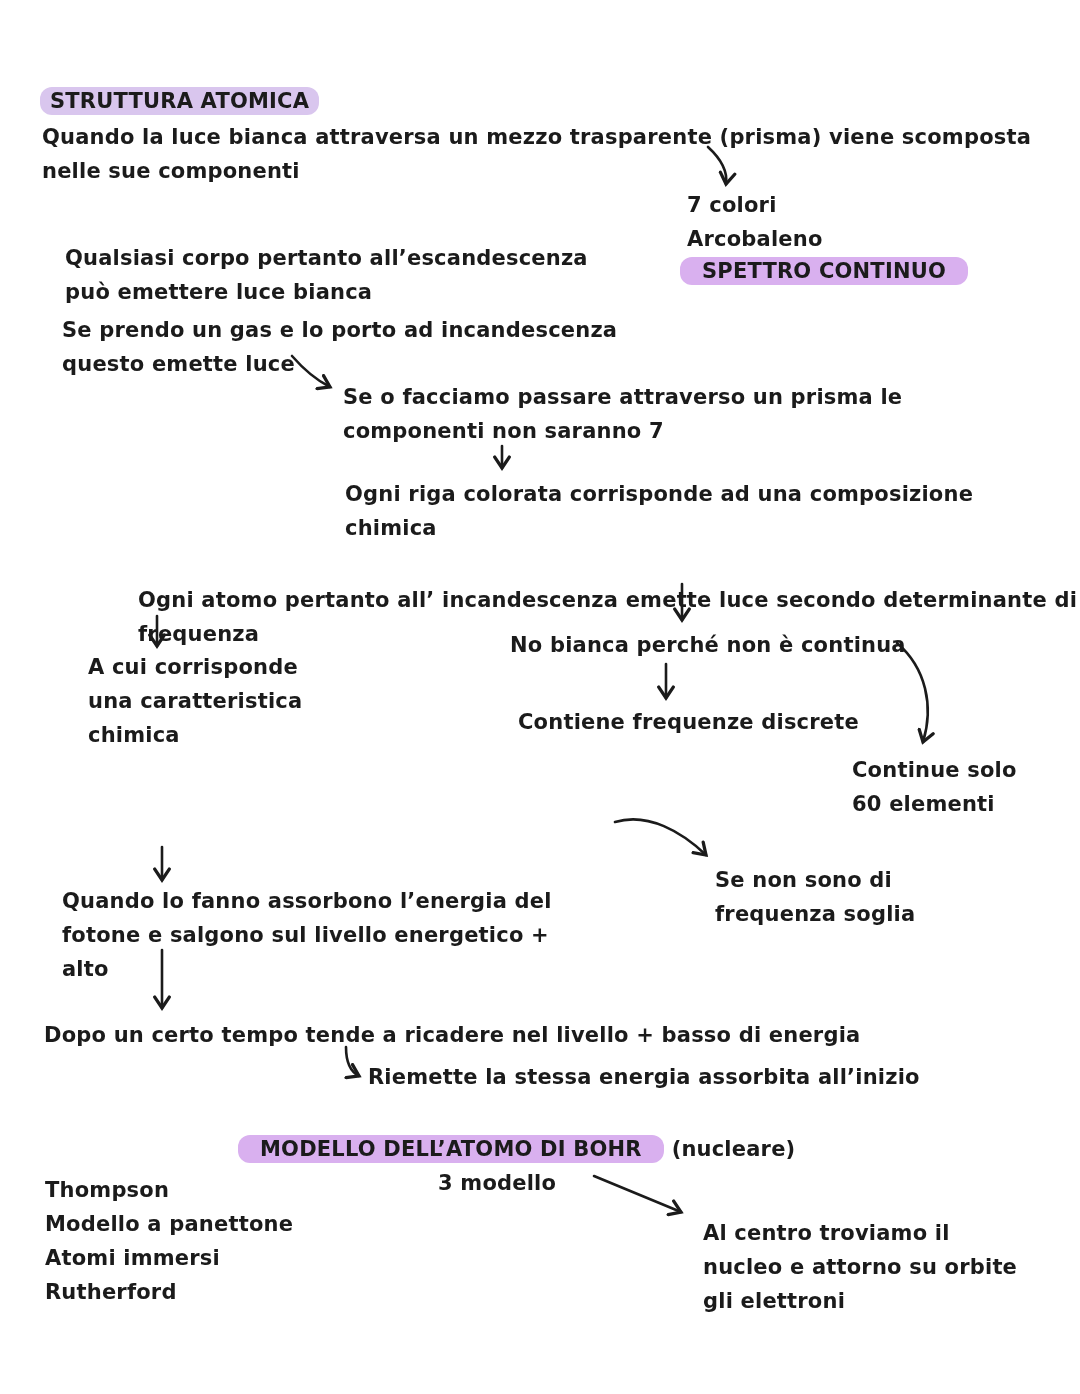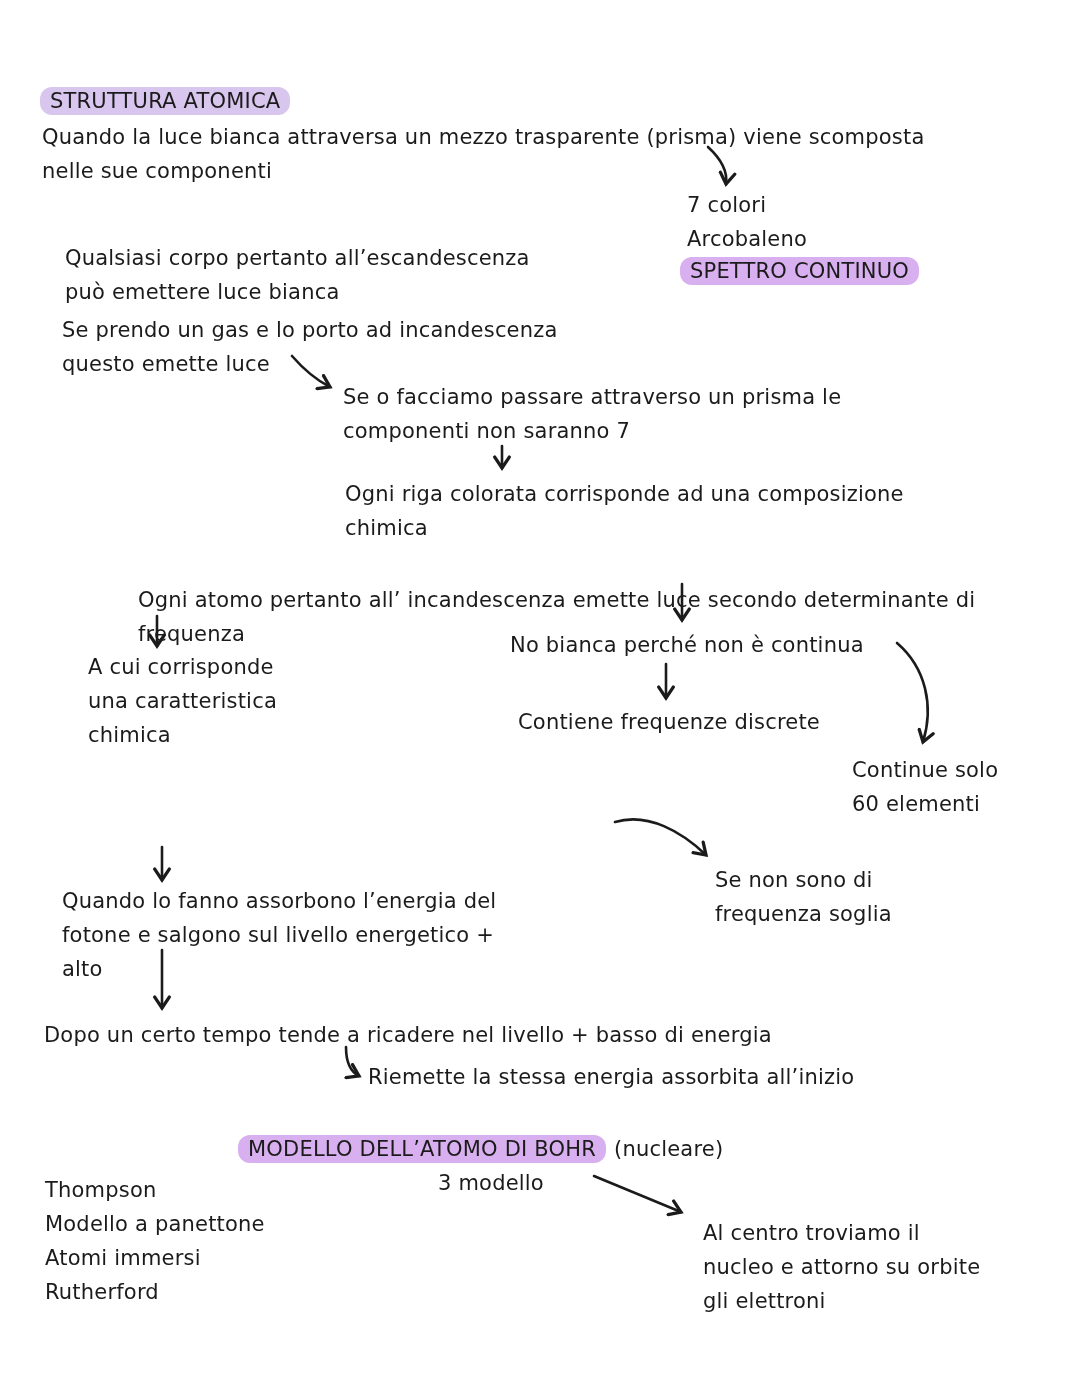--- a/index.html
+++ b/index.html
@@ -2,40 +2,40 @@
 <html><head>
 <meta charset="utf-8">
 <style>
   html, body { margin: 0; padding: 0; background: #ffffff; }
   .page {
     position: relative;
     width: 1080px;
     height: 1394px;
     background: #ffffff;
     font-family: "DejaVu Sans", sans-serif;
-    font-weight: normal;
+    font-weight: bold;
     color: #1b1b1b;
     overflow: hidden;
   }
   .t {
     position: absolute;
     font-size: 21px;
     line-height: 34px;
     white-space: pre-line;
     letter-spacing: 0.2px;
   }
   .hl {
     background: #d9c6ee;
     border-radius: 12px;
     padding: 2px 10px;
   }
   .hl-strong {
     background: #d9b0ef;
     border-radius: 12px;
-    padding: 2px 10px;
+    padding: 2px 22px;
   }
   .inline-suffix { margin-left: 8px; }
   .overlay {
     position: absolute;
     left: 0; top: 0;
     width: 1080px; height: 1394px;
     pointer-events: none;
   }
   .overlay path {
     fill: none;

